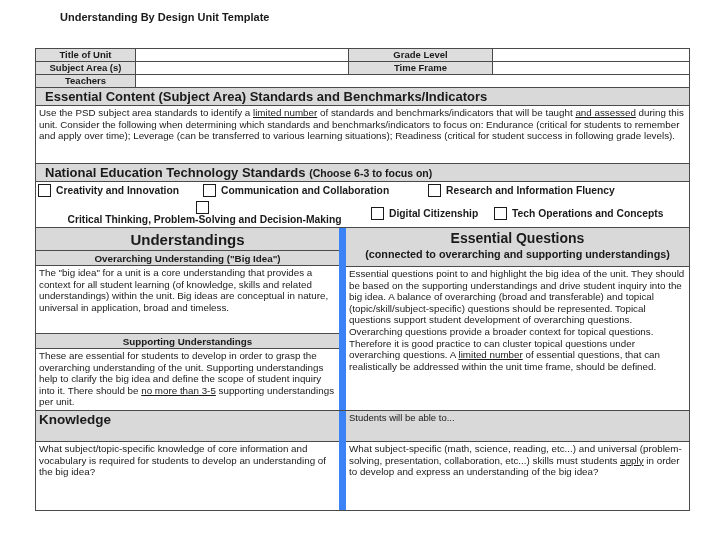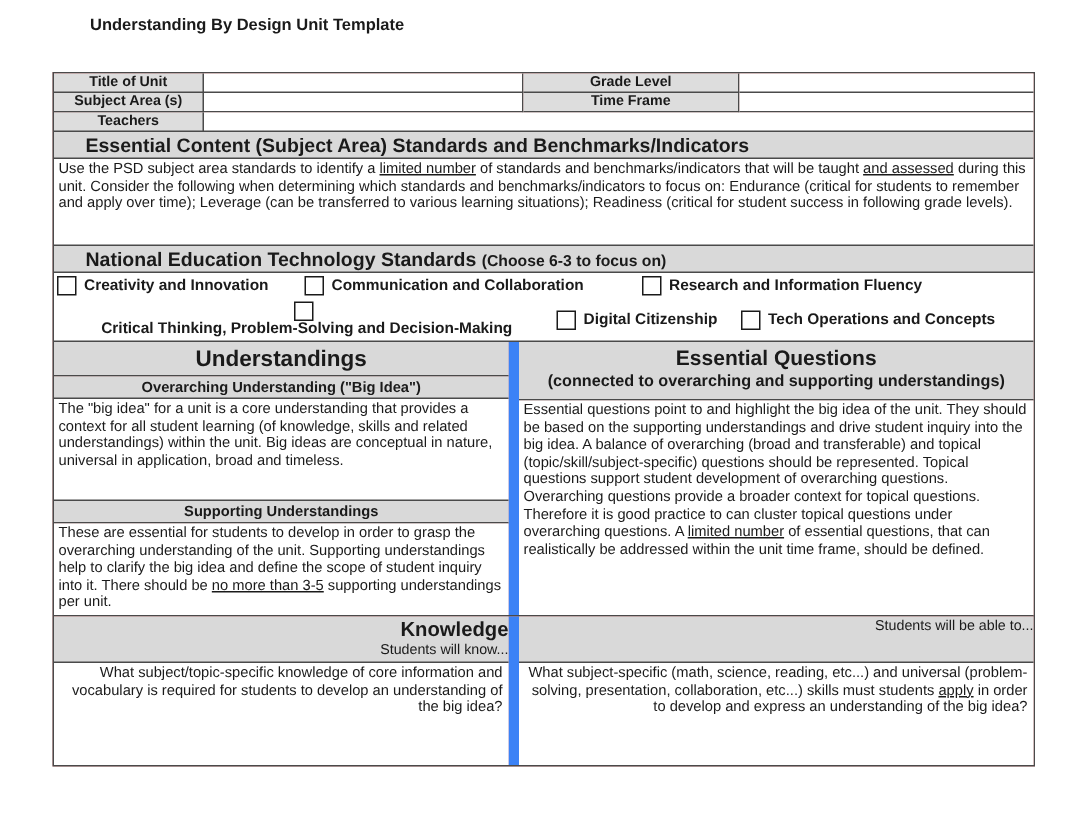--- a/index.html
+++ b/index.html
@@ -1,34 +1,34 @@
 <!DOCTYPE html>
 <html><head>
 <meta charset="utf-8">
 <style>
   * { margin:0; padding:0; box-sizing:border-box; }
   html,body { width:720px; height:556px; background:#ffffff;
     font-family:"Liberation Sans","DejaVu Sans",sans-serif; color:#1a1a1a; }
   .page { position:relative; width:720px; height:556px; background:#fff; overflow:hidden; }
   .doc-title { position:absolute; left:45px; top:11px; font-size:11px; font-weight:bold;padding-left:15px; }
 
-  .ubd-table { position:absolute; left:35px; top:48px; width:655px; border:1px solid #4a4a4a; background:#fca5a5; }
+  .ubd-table { position:absolute; left:35px; top:48px; width:655px; border:1px solid #4a4a4a; background:#a16207; }
   .u { text-decoration:underline; }
 
   
   .info-grid { display:grid; grid-template-columns:100px 213px 144px 1fr; grid-auto-rows:13px; }
   .info-grid > div { border-bottom:1px solid #4a4a4a; font-size:9.5px; line-height:12px; }
   .lbl { background:#dddddd; font-weight:bold; text-align:center; border-right:1px solid #4a4a4a; }
   .val { background:#fff; border-right:1px solid #4a4a4a; }
   .val.last { border-right:none; }
   .teachers-val { grid-column:2 / 5; border-right:none; }
 
   .stage-header { height:21px; line-height:21px; background:#d9d9d9; text-align:center;
     font-size:15.5px; font-weight:bold; border-bottom:1px solid #4a4a4a; }
-  .section-header { height:18px; line-height:17px; background:#d9d9d9; padding-left:21px;
+  .section-header { height:18px; line-height:17px; background:#d9d9d9; padding-left:9px;
     font-size:13px; font-weight:bold; border-bottom:1px solid #4a4a4a; }
   .section-header .note { font-size:10.5px; font-weight:bold; }
 
   .body-cell { background:#fff; font-size:9.8px; line-height:11.6px; padding:1px 4px 2px 3px; }
   .ec-body { height:58px; border-bottom:1px solid #4a4a4a; }
 
   .cb-area { height:46px; padding:0 0 0 2px; border-bottom:1px solid #4a4a4a; background:#fff; }
   .cb-row { display:flex; align-items:center; height:16px; }
   .cb-row.second { margin-top:7px; }
   .cb-item { display:flex; align-items:center; }
@@ -47,21 +47,21 @@
   .supporting-body { flex:1; }
   .eq-header { height:39px; padding-top:2px; }
   .eq-title { font-size:14px; line-height:17px; }
   .eq-sub { font-size:10.8px; line-height:14px; }
   .eq-body { flex:1; }
 
   .ks-header { background:#d9d9d9; height:31px; padding:1px 0 0 3px; border-bottom:1px solid #4a4a4a; }
   .ks-title { font-size:13.5px; font-weight:bold; line-height:16px; }
   .ks-sub { font-size:9.5px; line-height:11px; }
   .ks-body { height:68px; }
-  .ks-row { border-bottom:none;text-align:right; }
+  .ks-row { border-bottom:none; }
 </style>
 </head>
 <body>
 
 <div class="page">
   <div class="doc-title">Understanding By Design Unit Template</div>
 
   <div class="ubd-table">
 
     <div class="info-grid">
@@ -132,21 +132,20 @@
           <div class="eq-sub">(connected to overarching and supporting understandings)</div>
         </div>
         <div class="body-cell eq-body"><span>Essential questions point to and highlight the big idea of the unit. They should be based on the supporting understandings and drive student inquiry into the big idea. A balance of overarching (broad and transferable) and topical (topic/skill/subject-specific) questions should be represented. Topical questions support student development of overarching questions. Overarching questions provide a broader context for topical questions. Therefore it is good practice to can cluster topical questions under overarching questions. A </span><span class="u">limited number</span><span> of essential questions, that can realistically be addressed within the unit time frame, should be defined.</span></div>
       </div>
     </div>
 
     <div class="two-col ks-row">
       <div class="col-left">
         <div class="ks-header">
           <div class="ks-title">Knowledge</div>
-          <div class="ks-sub">Students will know...</div>
         </div>
         <div class="body-cell ks-body">What subject/topic-specific knowledge of core information and vocabulary is required for students to develop an understanding of the big idea?</div>
       </div>
       <div class="col-right">
         <div class="ks-header">
           <div class="ks-sub">Students will be able to...</div>
         </div>
         <div class="body-cell ks-body"><span>What subject-specific (math, science, reading, etc...) and universal (problem-solving, presentation, collaboration, etc...) skills must students </span><span class="u">apply</span><span> in order to develop and express an understanding of the big idea?</span></div>
       </div>
     </div>

